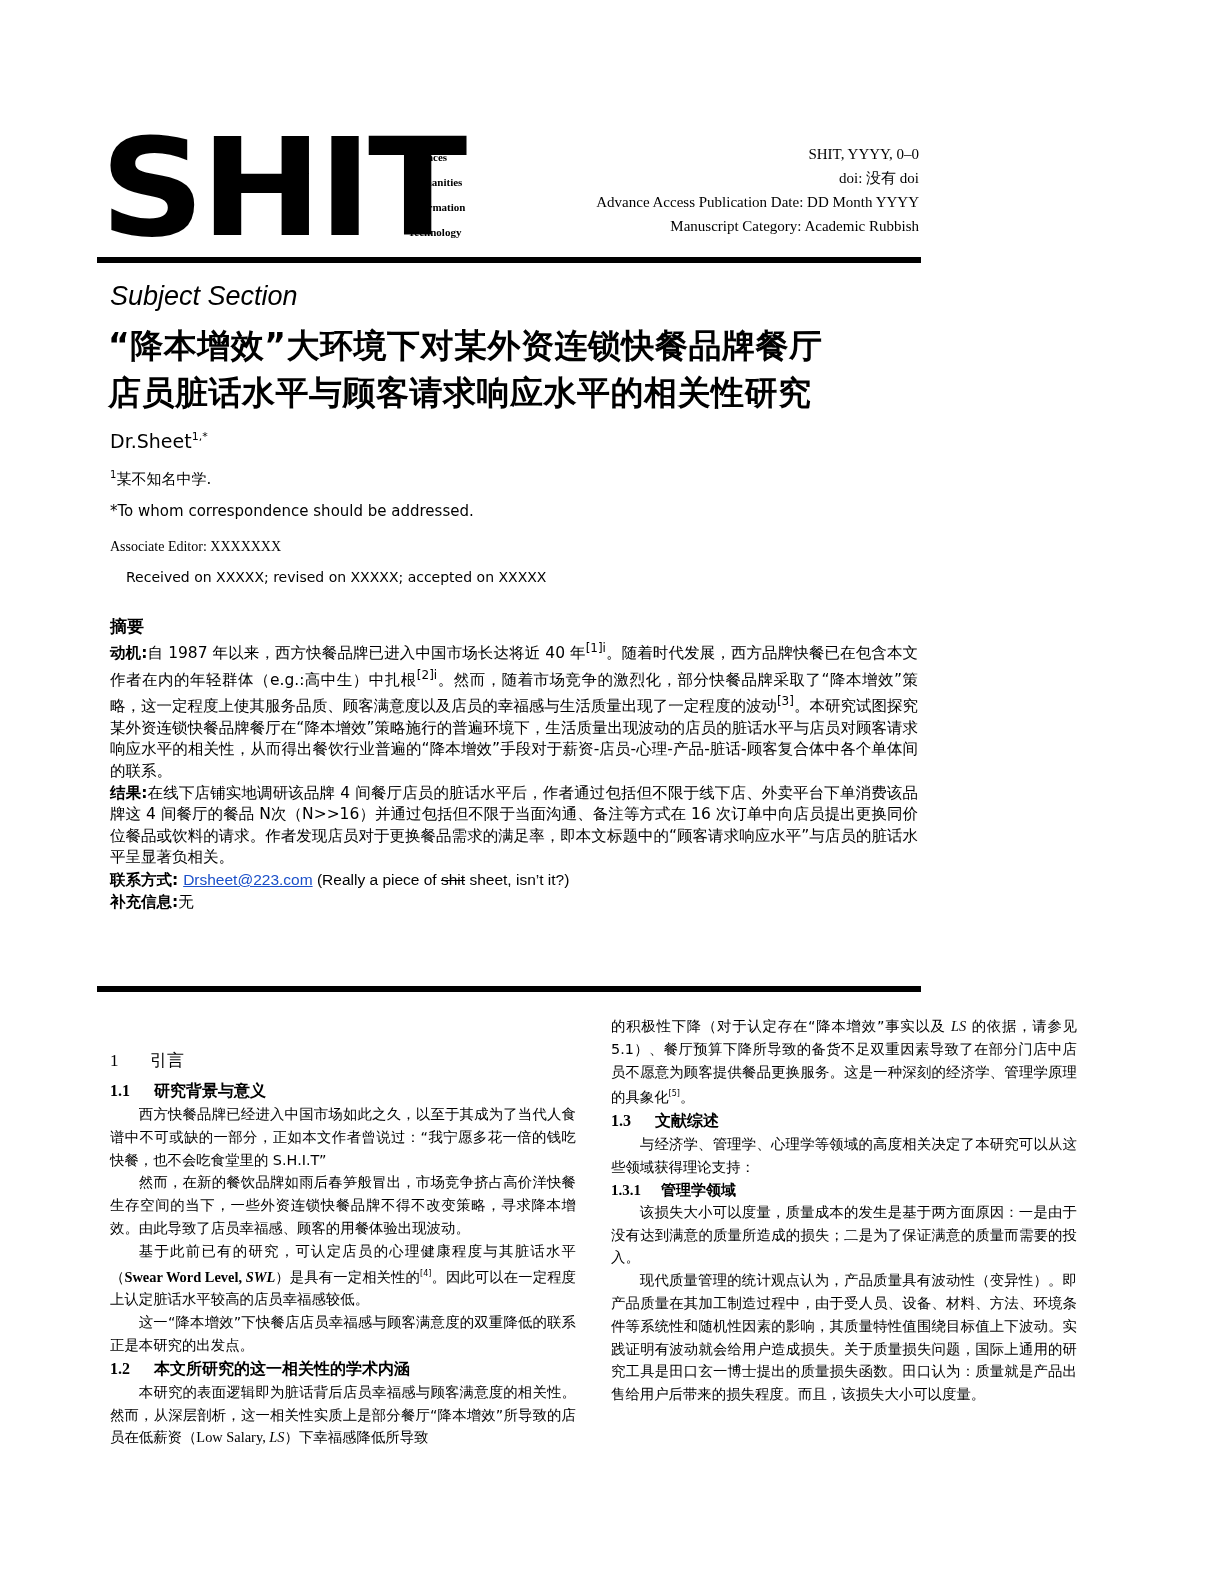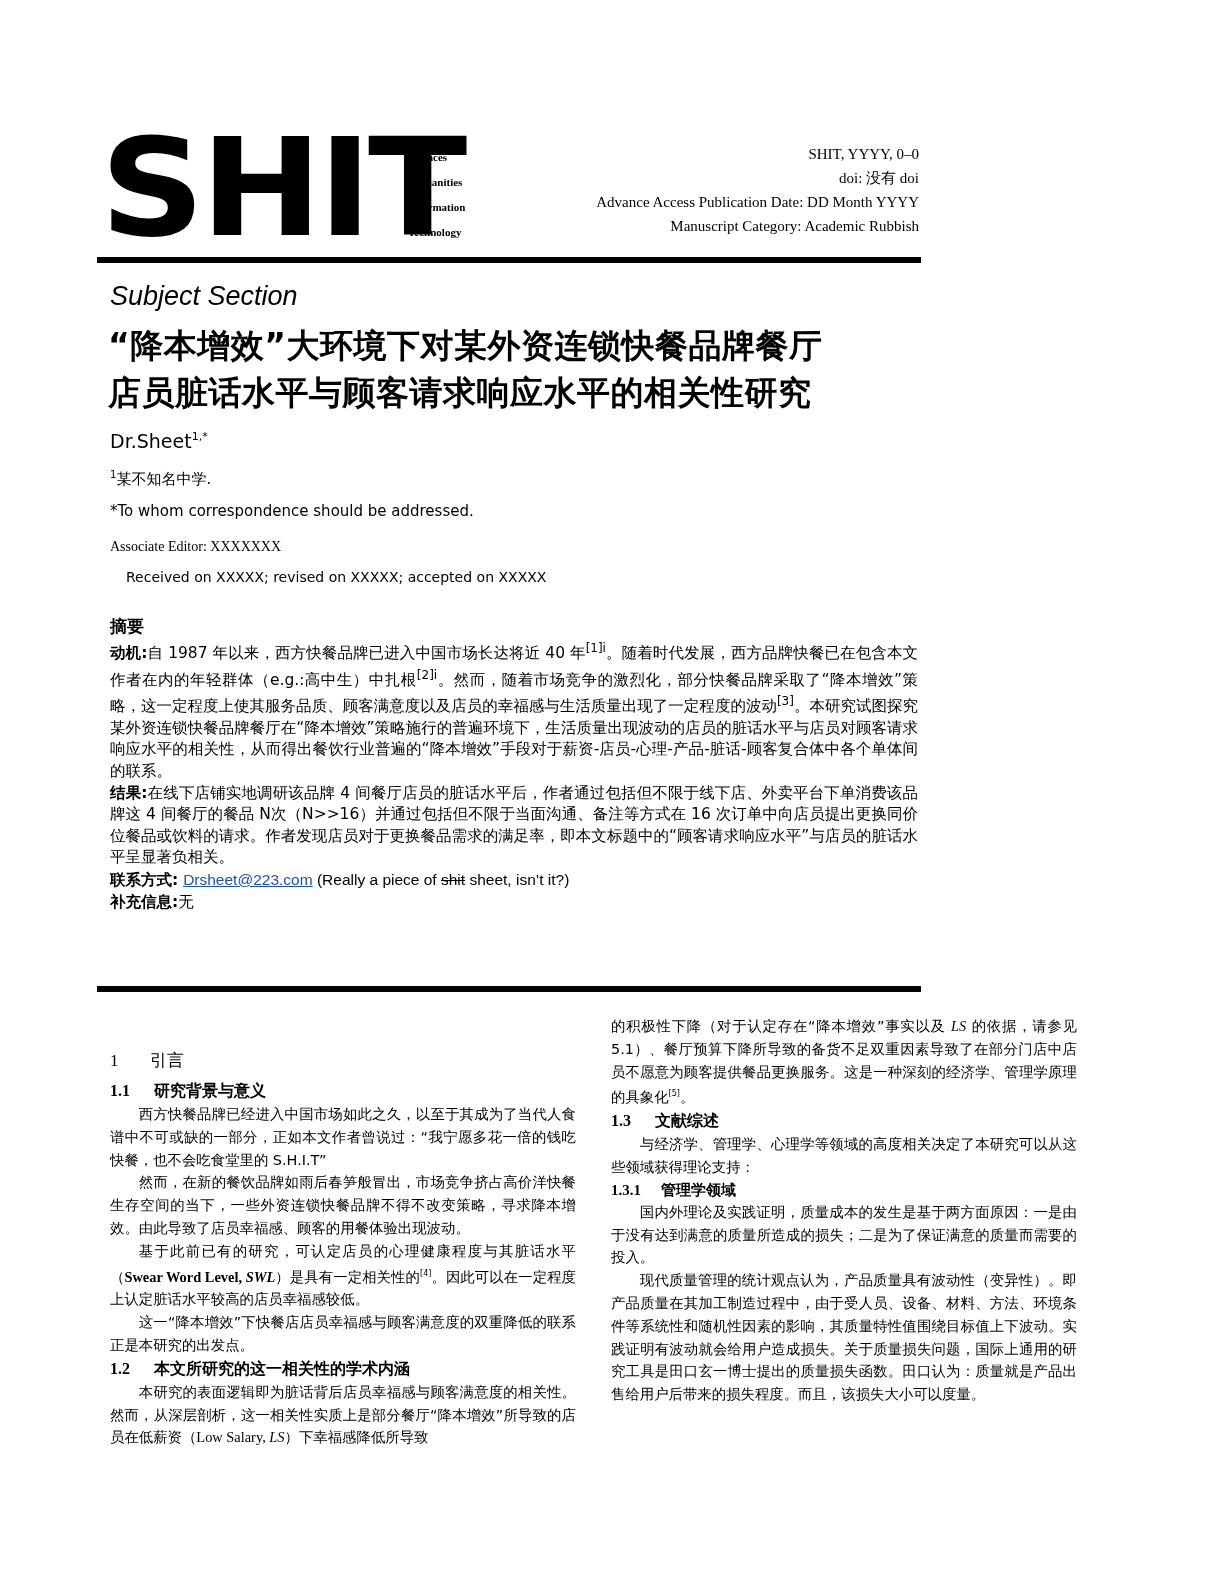--- a/index.html
+++ b/index.html
@@ -106,15 +106,15 @@
   <p class="ind">这一“降本增效”下快餐店店员幸福感与顾客满意度的双重降低的联系正是本研究的出发点。</p>
   <div class="sec2"><span class="num" style="width:44px">1.2</span><span>本文所研究的这一相关性的学术内涵</span></div>
   <p class="ind"><span>本研究的表面逻辑即为脏话背后店员幸福感与顾客满意度的相关性。然而，从深层剖析，这一相关性实质上是部分餐厅“降本增效”所导致的店员在低薪资（</span><span class="ser">Low Salary, </span><span class="ser" style="font-style:italic">LS</span><span>）下幸福感降低所导致</span></p>
 </div>
 
 <div id="col-right" class="abs col">
   <p><span>的积极性下降（对于认定存在“降本增效”事实以及 </span><span class="ser" style="font-style:italic">LS</span><span> 的依据，请参见 5.1）、餐厅预算下降所导致的备货不足双重因素导致了在部分门店中店员不愿意为顾客提供餐品更换服务。这是一种深刻的经济学、管理学原理的具象化</span><sup>[5]</sup><span>。</span></p>
   <div class="sec2"><span class="num" style="width:44px">1.3</span><span>文献综述</span></div>
   <p class="ind">与经济学、管理学、心理学等领域的高度相关决定了本研究可以从这些领域获得理论支持：</p>
   <div class="sec3"><span class="num" style="width:50px">1.3.1</span><span>管理学领域</span></div>
-  <p class="ind">国内外理论及实践证明，质量成本的发生是基于两方面原因：一是由于没有达到满意的质量所造成的损失；二是为了保证满意的质量而需要的投入。</p>
+  <p class="ind">该损失大小可以度量，质量成本的发生是基于两方面原因：一是由于没有达到满意的质量所造成的损失；二是为了保证满意的质量而需要的投入。</p>
   <p class="ind">现代质量管理的统计观点认为，产品质量具有波动性（变异性）。即产品质量在其加工制造过程中，由于受人员、设备、材料、方法、环境条件等系统性和随机性因素的影响，其质量特性值围绕目标值上下波动。实践证明有波动就会给用户造成损失。关于质量损失问题，国际上通用的研究工具是田口玄一博士提出的质量损失函数。田口认为：质量就是产品出售给用户后带来的损失程度。而且，该损失大小可以度量。</p>
 </div>
 
 </body></html>

